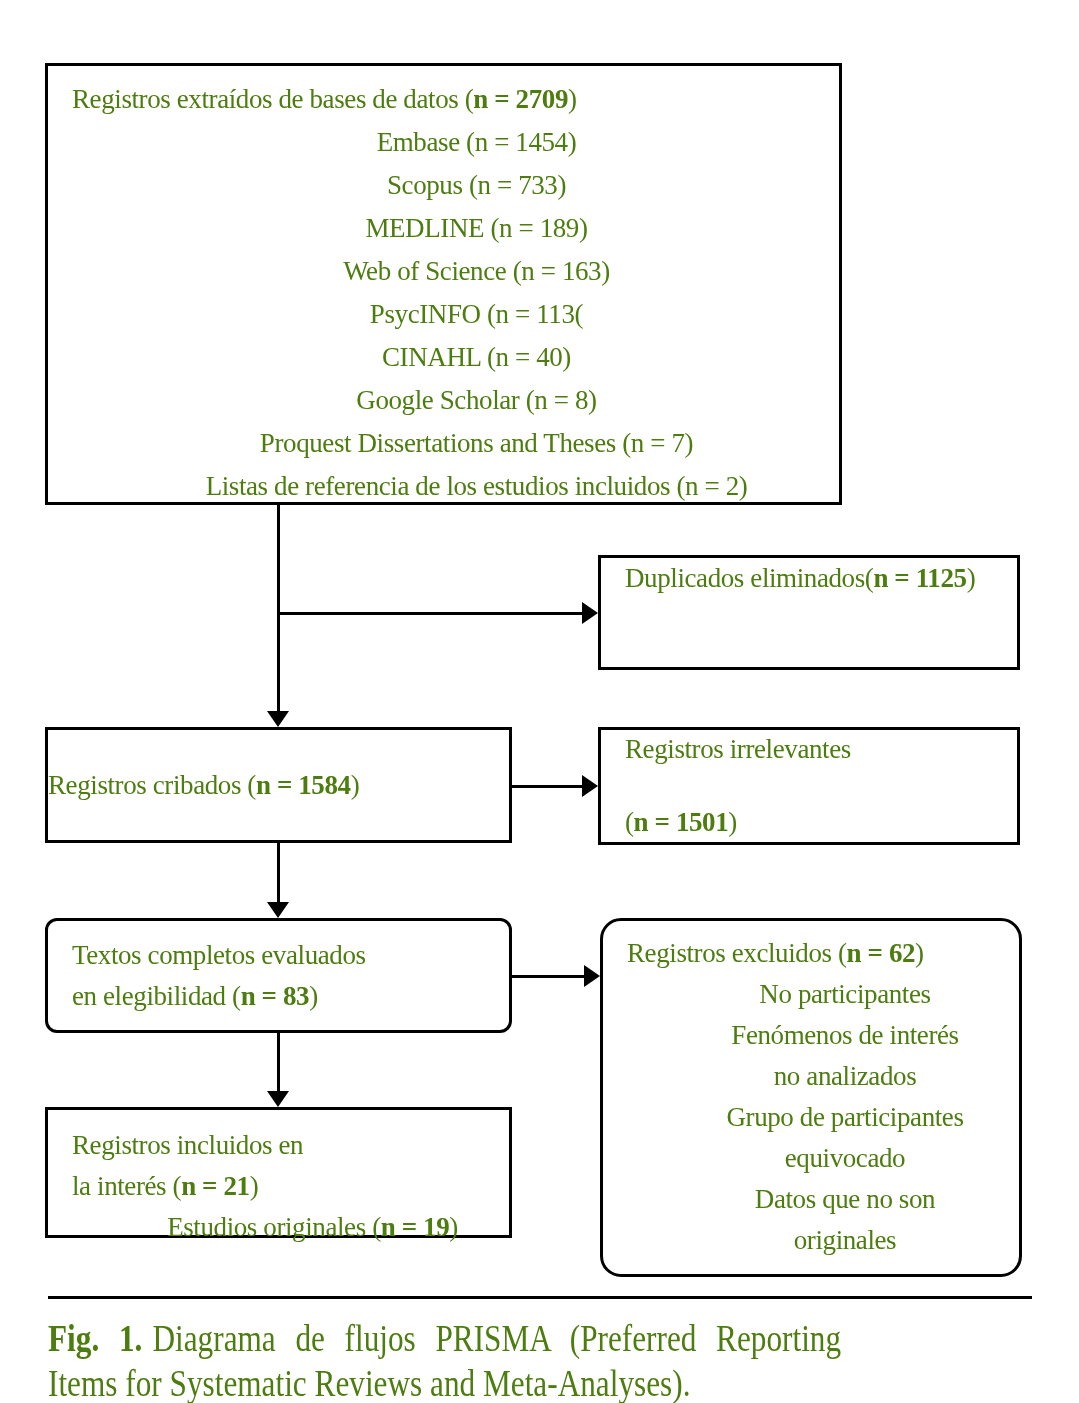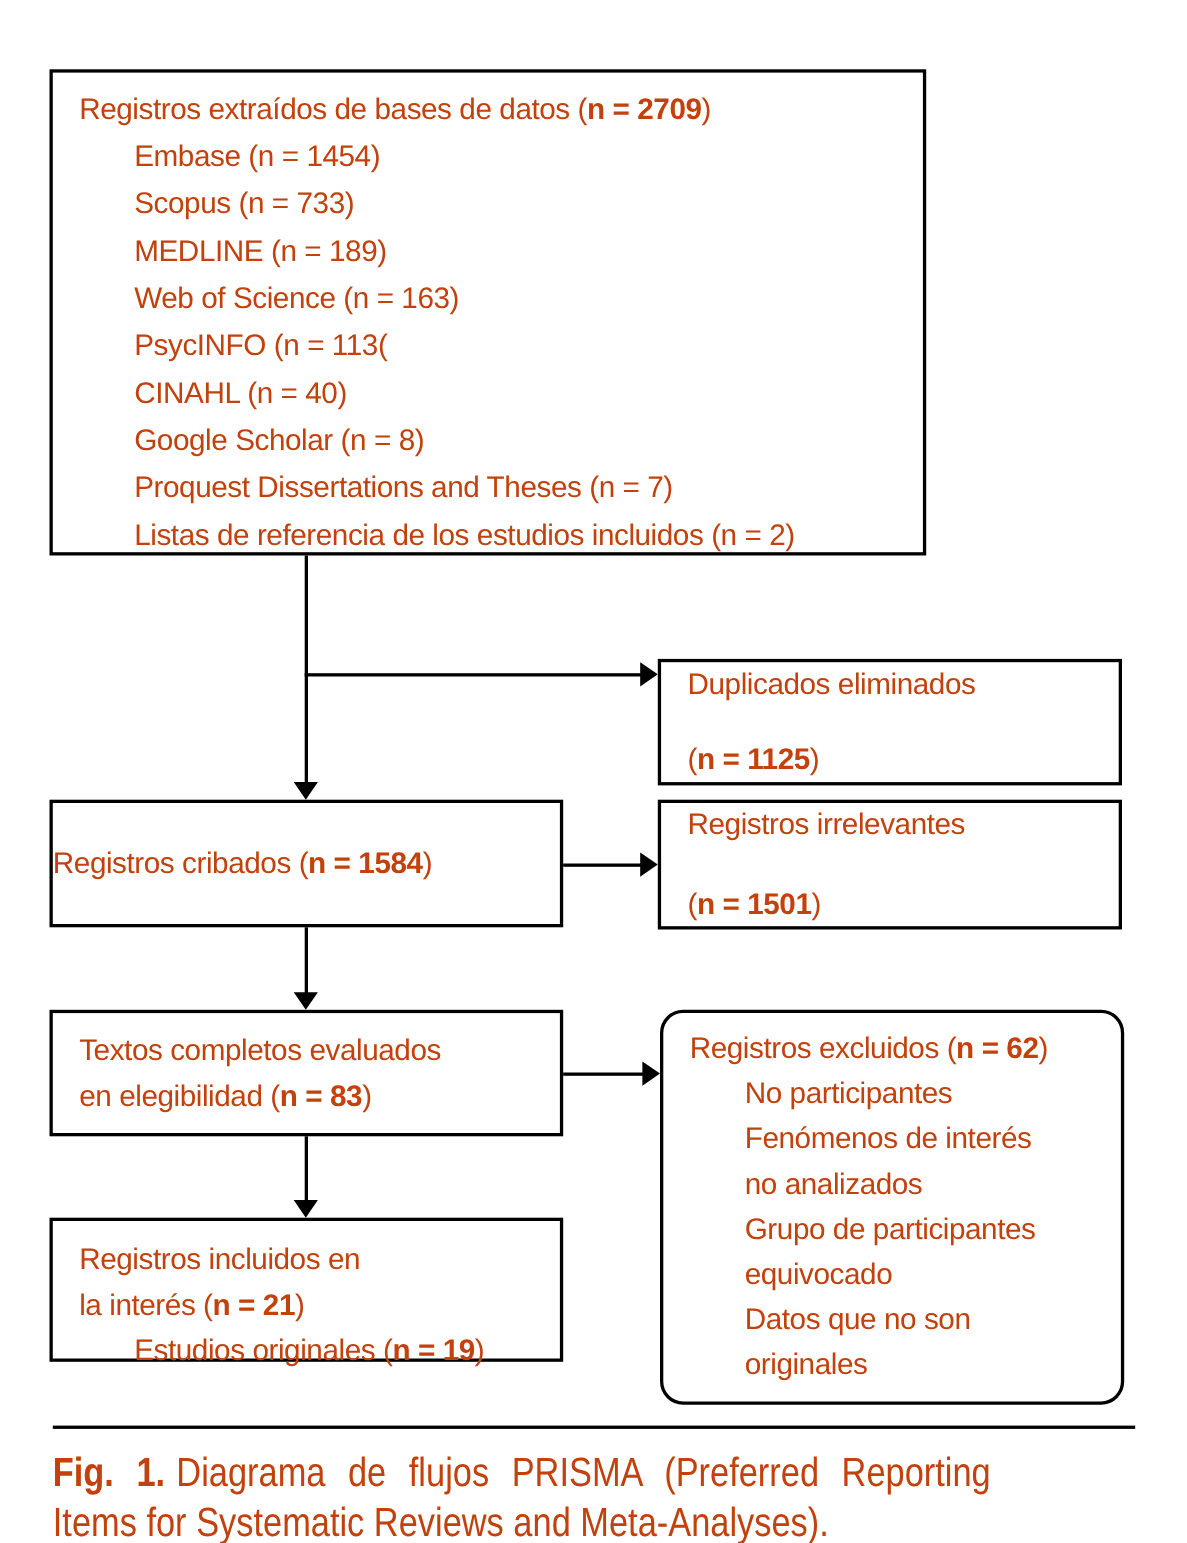--- a/index.html
+++ b/index.html
@@ -5,60 +5,60 @@
   html, body {
     margin: 0;
     padding: 0;
     background: #ffffff;
   }
   #canvas {
     position: relative;
     width: 1079px;
     height: 1403px;
     background: #ffffff;
-    color: #c2410c;
-    font-family: Liberation Sans, sans-serif;
+    color: #4d7c0f;
+    font-family: Liberation Serif, serif;
     overflow: hidden;
   }
   .box {
     position: absolute;
     box-sizing: border-box;
     border: 3px solid #000000;
     background: #ffffff;
     font-size: 27px;
     letter-spacing: -0.4px;
   }
   .tline { white-space: nowrap; }
-  .ind { padding-left: 50px; }
+  .ind { padding-left: 50px; text-align: center; }
   .b { font-weight: bold; }
 
   #box-identification {
     left: 45px; top: 63px; width: 797px; height: 442px;
     padding: 12px 8px 0 24px;
     line-height: 43px;
   }
   #box-duplicates {
     left: 598px; top: 555px; width: 422px; height: 115px;
-    display: flex; flex-direction: column; justify-content: space-between;
-    padding-left: 24px; line-height: 41px; margin-top: 44px;
+    display: flex; flex-direction: row; justify-content: flex-start;
+    padding-left: 24px; line-height: 41px;
   }
   #box-screened {
     left: 45px; top: 727px; width: 467px; height: 116px;
     display: flex; flex-direction: column; justify-content: center;
     line-height: 41px;
   }
   #box-irrelevant {
     left: 598px; top: 727px; width: 422px; height: 118px;
     display: flex; flex-direction: column; justify-content: center;
     padding-left: 24px; line-height: 41px; gap: 32px;
   }
   #box-fulltext {
     left: 45px; top: 918px; width: 467px; height: 115px;
     display: flex; flex-direction: column; justify-content: center;
-    padding-left: 24px; line-height: 41px;
+    padding-left: 24px; line-height: 41px; border-radius: 12px;
   }
   #box-excluded {
     left: 600px; top: 918px; width: 422px; height: 359px;
     padding: 12px 6px 0 24px;
     line-height: 41px;
     border-radius: 21px;
   }
   #box-included {
     left: 45px; top: 1107px; width: 467px; height: 131px;
     padding: 15px 6px 0 24px;

